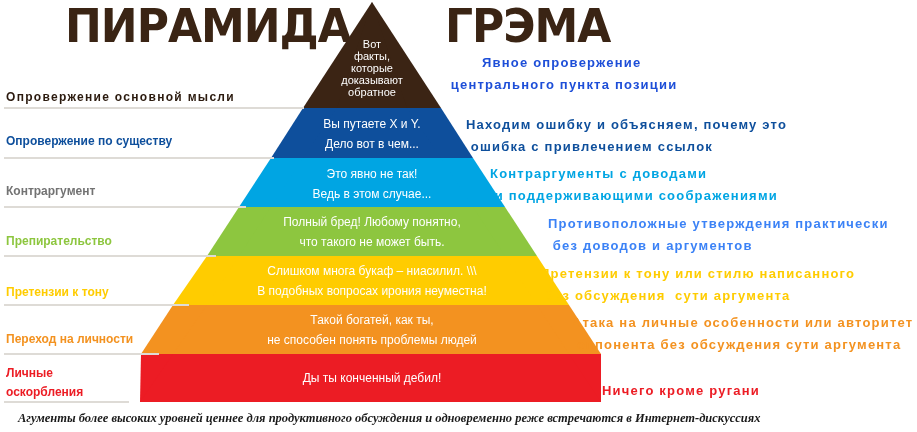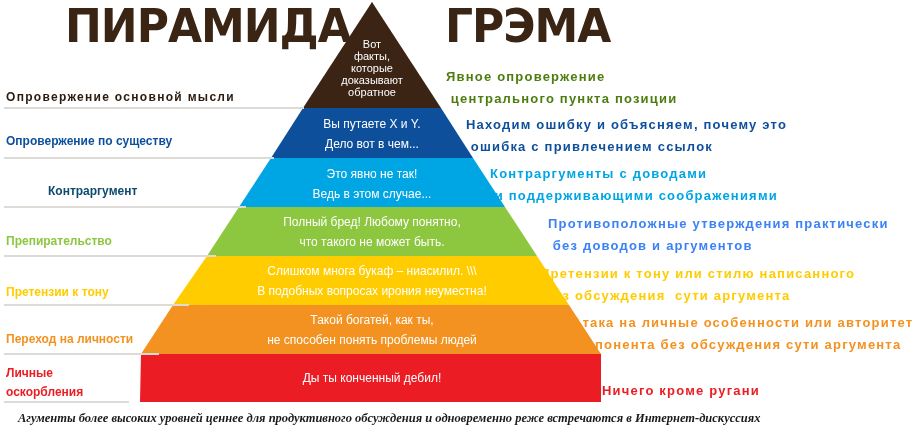--- a/index.html
+++ b/index.html
@@ -54,33 +54,33 @@
 <div class="tier-text" style="left:212px; top:261px; width:320px;">Слишком многа букаф – ниасилил.  \\\
 В подобных вопросах ирония неуместна!</div>
 <div class="tier-text" style="left:192px; top:310px; width:360px;">Такой богатей, как ты,
 не способен понять проблемы людей</div>
 <div class="tier-text" style="left:192px; top:368px; width:360px;">Ды ты конченный дебил!</div>
 
 <div class="left-label" style="top:88px; color:#2b1a0e; letter-spacing:1.3px;">Опровержение основной мысли</div>
 <div class="divider" style="top:107px; width:300px;"></div>
 <div class="left-label" style="top:132px; color:#0e4f9c;">Опровержение по существу</div>
 <div class="divider" style="top:157px; width:270px;"></div>
-<div class="left-label" style="top:182px; color:#0c4a6e;margin-left:42px;">Контраргумент</div>
+<div class="left-label" style="top:182px; color:#737373;">Контраргумент</div>
 <div class="divider" style="top:206px; width:242px;"></div>
 <div class="left-label" style="top:232px; color:#8dc63f;">Препирательство</div>
 <div class="divider" style="top:255px; width:212px;"></div>
 <div class="left-label" style="top:283px; color:#ffcc00;">Претензии к тону</div>
 <div class="divider" style="top:304px; width:185px;"></div>
 <div class="left-label" style="top:330px; color:#f39220;">Переход на личности</div>
 <div class="divider" style="top:353px; width:155px;"></div>
 <div class="left-label" style="top:364px; color:#ec1c24;">Личные
 оскорбления</div>
 <div class="divider" style="top:401px; width:125px;"></div>
 
-<div class="right-desc" style="left:446px; top:66px; color:#4d7c0f;">Явное опровержение
+<div class="right-desc" style="left:446px; top:52px; color:#1d4ed8;text-align:center;">Явное опровержение
  центрального пункта позиции</div>
 <div class="right-desc" style="left:466px; top:114px; color:#0e4f9c;">Находим ошибку и объясняем, почему это
  ошибка с привлечением ссылок</div>
 <div class="right-desc" style="left:490px; top:163px; color:#00a5e3;">Контраргументы с доводами
  и поддерживающими соображениями</div>
 <div class="right-desc" style="left:548px; top:213px; color:#3b82f6;">Противоположные утверждения практически
  без доводов и аргументов</div>
 <div class="right-desc" style="left:540px; top:263px; color:#ffcc00;">Претензии к тону или стилю написанного
  без обсуждения  сути аргумента</div>
 <div class="right-desc" style="left:572px; top:312px; color:#f39220;">Атака на личные особенности или авторитет

